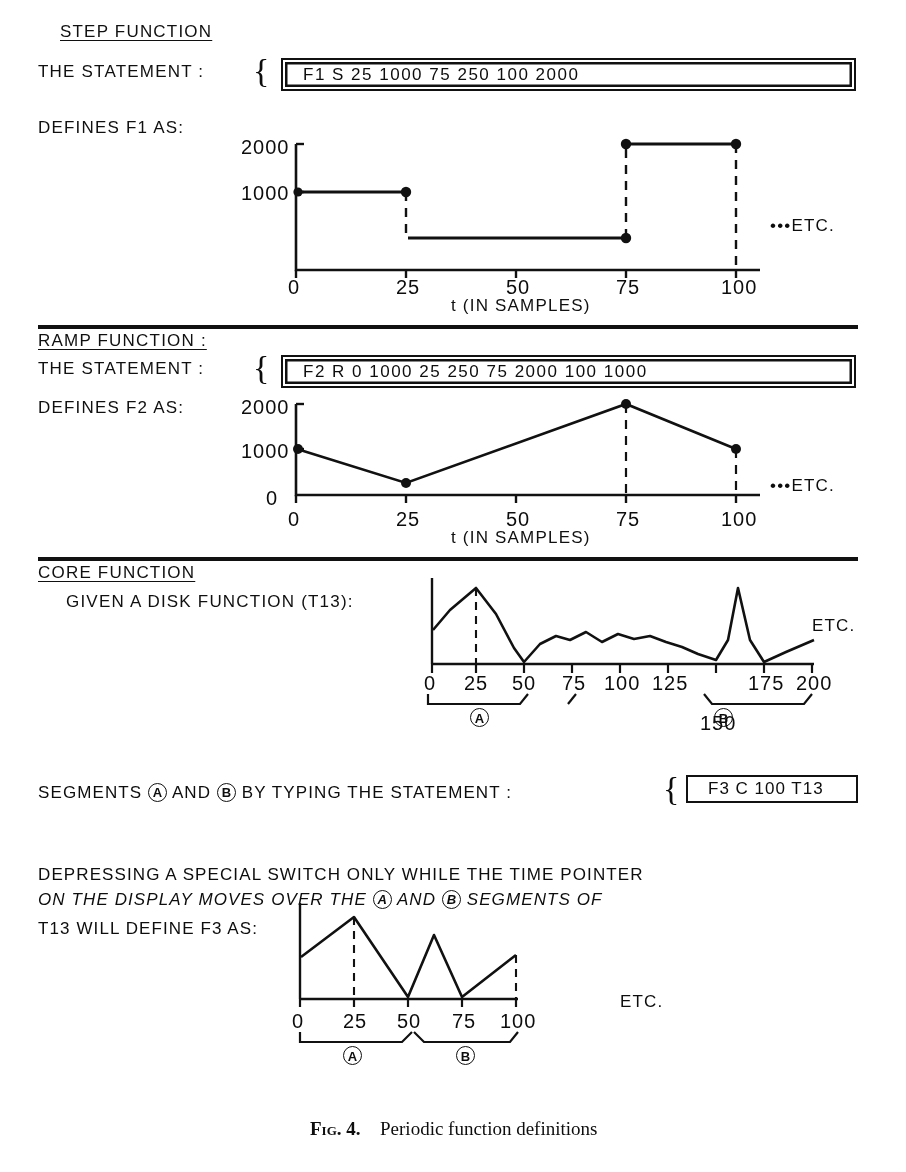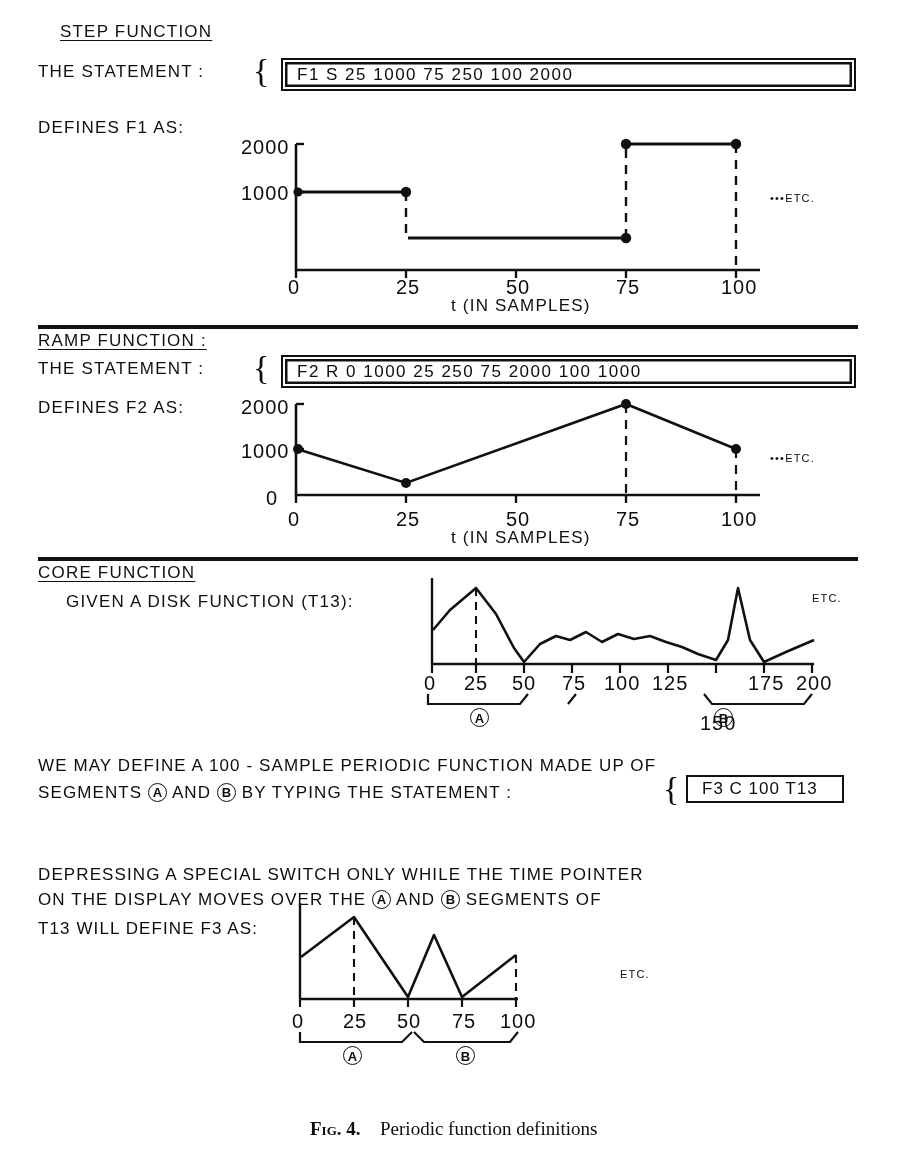--- a/index.html
+++ b/index.html
@@ -34,21 +34,21 @@
   }
   .stmt-box {
     position: absolute;
     border: 2.5px solid #111;
     box-sizing: border-box;
     display: flex;
     align-items: center;
     letter-spacing: 1.5px;
     font-size: 17px;
     white-space: nowrap;
-    padding: 0 14px;
+    padding: 0 20px;
     background: #fff;
   }
   .stmt-box.dbl {
     box-shadow: inset 0 0 0 2px #fff, inset 0 0 0 4.5px #111;
     border-width: 2.5px;
   }
   .brace {
     position: absolute;
     font-size: 34px;
     line-height: 1;
@@ -59,23 +59,24 @@
     background: #111;
   }
   .axisnum {
     position: absolute;
     font-size: 20px;
     letter-spacing: 1px;
     white-space: nowrap;
   }
   .etc {
     position: absolute;
-    font-size: 11px;
+    font-size: 17px;
     letter-spacing: 1.2px;
     white-space: nowrap;
+    margin-top: 24px;
   }
   svg { position: absolute; overflow: visible; }
   .cap {
     position: absolute;
     font-family: "Liberation Serif", serif;
     font-size: 19px;
     white-space: nowrap;
   }
   .cap .sc { font-variant: small-caps; font-weight: bold; }
   .circ {
@@ -240,33 +241,32 @@
     <path d="M4,2 L4,12 L96,12 L104,2" fill="none" stroke="#111" stroke-width="2.2"></path>
     <path d="M144,12 L152,2" fill="none" stroke="#111" stroke-width="2.2"></path>
     <path d="M280,2 L288,12 L380,12 L388,2" fill="none" stroke="#111" stroke-width="2.2"></path>
   </svg>
 
   <div class="circ" style="left:470px; top:708px;">A</div>
   <div class="circ" style="left:714px; top:708px;">B</div>
 
   <div class="etc" style="left:812px; top:592px;">ETC.</div>
 
-  <div class="para" style="left:38px; top:753px;">WE MAY DEFINE A 100 - SAMPLE PERIODIC FUNCTION MADE UP OF</div>
   <div class="para" style="left:38px; top:780px;">
     <span>SEGMENTS </span>
     <span class="inline-circ">A</span>
     <span> AND </span>
     <span class="inline-circ">B</span>
     <span> BY TYPING THE STATEMENT :</span>
   </div>
   <div class="brace" style="left:663px; top:772px;">{</div>
-  <div class="stmt-box" style="left:686px; top:775px; width:158px; height:28px; letter-spacing:1px;">F3 C 100 T13</div>
+  <div class="stmt-box" style="left:686px; top:775px; width:172px; height:28px; letter-spacing:1px;">F3 C 100 T13</div>
 
   <div class="para" style="left:38px; top:862px;text-align:center;">DEPRESSING A SPECIAL SWITCH ONLY WHILE THE TIME POINTER</div>
-  <div class="para" style="left:38px; top:887px;">
+  <div class="para" style="left:38px; top:887px;font-style:italic;">
     <span>ON THE DISPLAY MOVES OVER THE </span>
     <span class="inline-circ">A</span>
     <span> AND </span>
     <span class="inline-circ">B</span>
     <span> SEGMENTS OF</span>
   </div>
   <div class="para" style="left:38px; top:916px;">T13 WILL DEFINE F3 AS:</div>
 
   <svg style="left:294px; top:895px;" width="280" height="120">
     <path d="M6,8 L6,104" fill="none" stroke="#111" stroke-width="2.4"></path>

